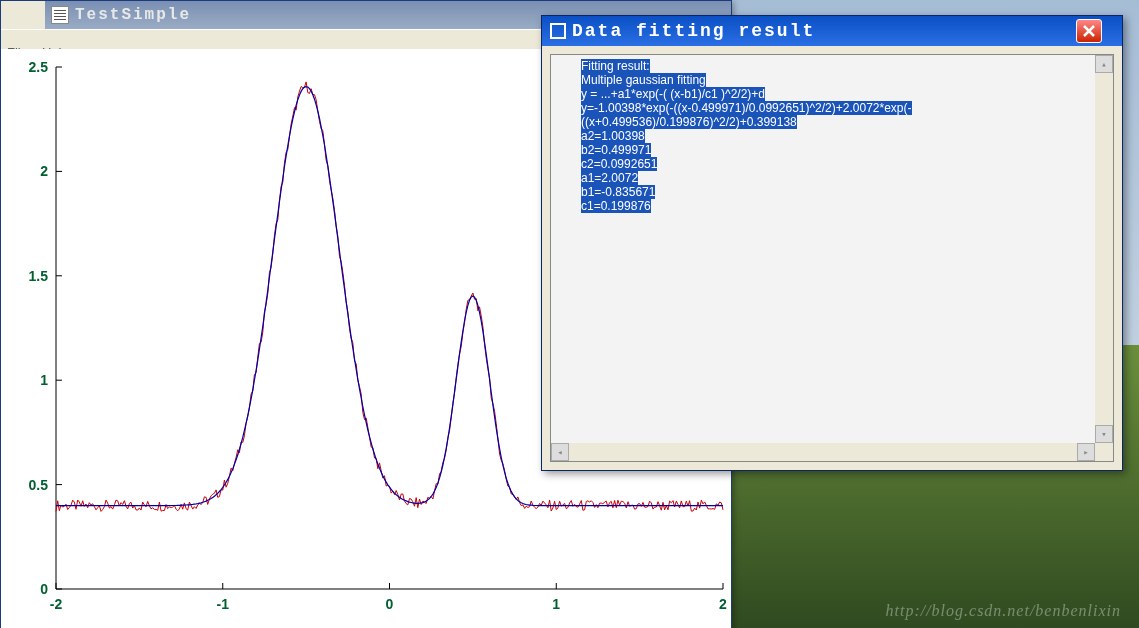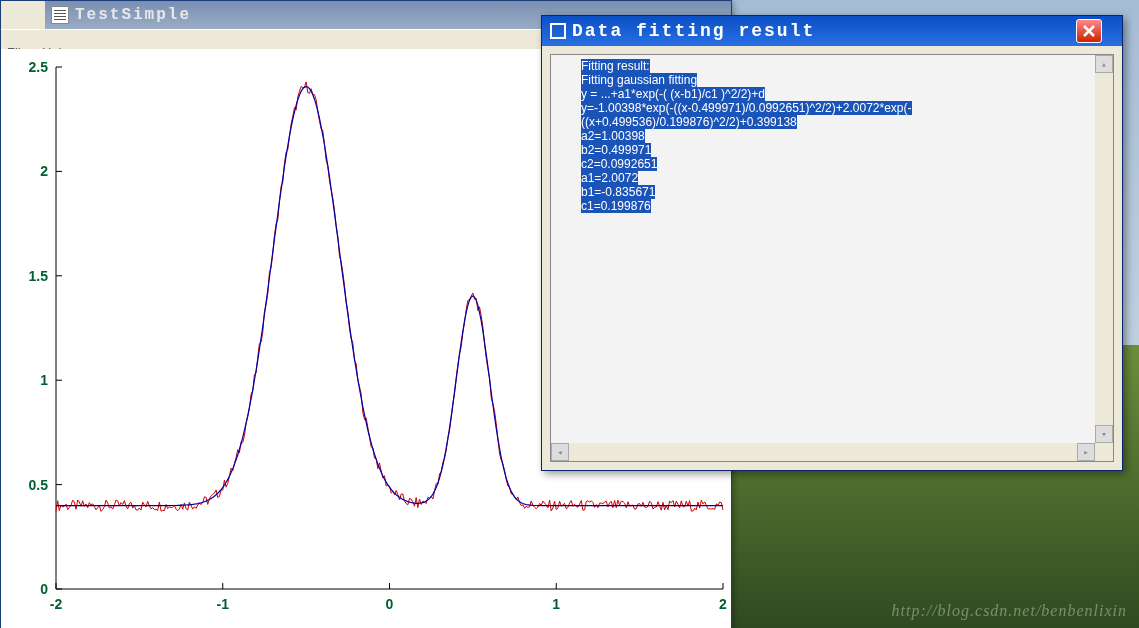--- a/index.html
+++ b/index.html
@@ -1,21 +1,21 @@
 <!DOCTYPE html>
 <html><head>
 <meta charset="utf-8">
 <style>
 html,body{margin:0;padding:0;width:1139px;height:628px;overflow:hidden;font-family:"Courier New",monospace;}
 body{background:linear-gradient(to bottom,#b0c7e2 0%,#b0c7e2 55%,#5a7a3a 55%,#3a5a2a 100%);position:relative;}
 
 .wallpaper{position:absolute;inset:0;z-index:0;}
 .sky{position:absolute;left:0;right:0;top:0;height:55%;background:linear-gradient(#a5bcd5,#c0d0e0);}
 .grass{position:absolute;left:0;right:0;bottom:0;height:45%;background:linear-gradient(#6b8f3c,#2f4a20);}
-.watermark{position:absolute;right:12px;bottom:8px;color:rgba(255,255,255,.35);font:italic 16px Georgia,serif;letter-spacing:1px;}
+.watermark{position:absolute;right:18px;bottom:8px;color:rgba(255,255,255,.35);font:italic 16px Georgia,serif;letter-spacing:1px;}
 
 
 .win-main{position:absolute;left:0;top:0;width:730px;height:628px;border:1px solid #1a3d7a;background:#ece9d8;z-index:5;box-shadow:2px 2px 6px rgba(0,0,0,.3);}
 .titlebar{height:28px;background:linear-gradient(#4a6fab,#7a8fa8);display:flex;align-items:center;padding:0 6px;color:#fff;font:bold 16px "Courier New",monospace;letter-spacing:2px;}
 .titlebar.inactive{background:linear-gradient(#7a8fb3,#9aacc4);color:#e8e8e8;margin-left:44px;}
 .titlebar .ico{width:16px;height:16px;margin-right:6px;background:#fff;border:1px solid #888;position:relative;}
 .titlebar .ico::before{content:"";position:absolute;left:2px;right:2px;top:3px;bottom:3px;background:repeating-linear-gradient(to bottom,#555 0 1px,transparent 1px 3px);}
 .menubar{height:20px;background:#ece9d8;border-top:1px solid #fff;padding:12px 6px;display:flex;gap:14px;align-items:center;font:13px Tahoma,sans-serif;color:#5a5a5a;}
 .menubar span{cursor:default;}
 .menubar span u{text-decoration:underline;}
@@ -104,21 +104,21 @@
       </span>
     <div class="close-btn">
       <svg width="14" height="14">
           <path d="M2 2 L12 12 M12 2 L2 12" stroke="#fff" stroke-width="2.5"></path>
         </svg>
     </div>
   </div>
   <div class="popup-body">
     <div class="result-text" id="result-text">
         <div><span class="hl">Fitting result:</span></div>
-        <div><span class="hl">Fitting gaussian fitting</span></div>
+        <div><span class="hl">Multiple gaussian fitting</span></div>
         <div><span class="hl">y = ...+a1*exp(-( (x-b1)/c1 )^2/2)+d</span></div>
         <div><span class="hl">y=-1.00398*exp(-((x-0.499971)/0.0992651)^2/2)+2.0072*exp(-((x+0.499536)/0.199876)^2/2)+0.399138</span></div>
         <div><span class="hl">a2=1.00398</span></div>
         <div><span class="hl">b2=0.499971</span></div>
         <div><span class="hl">c2=0.0992651</span></div>
         <div><span class="hl">a1=2.0072</span></div>
         <div><span class="hl">b1=-0.835671</span></div>
         <div><span class="hl">c1=0.199876</span></div>
       </div>
     <div class="vscroll">

